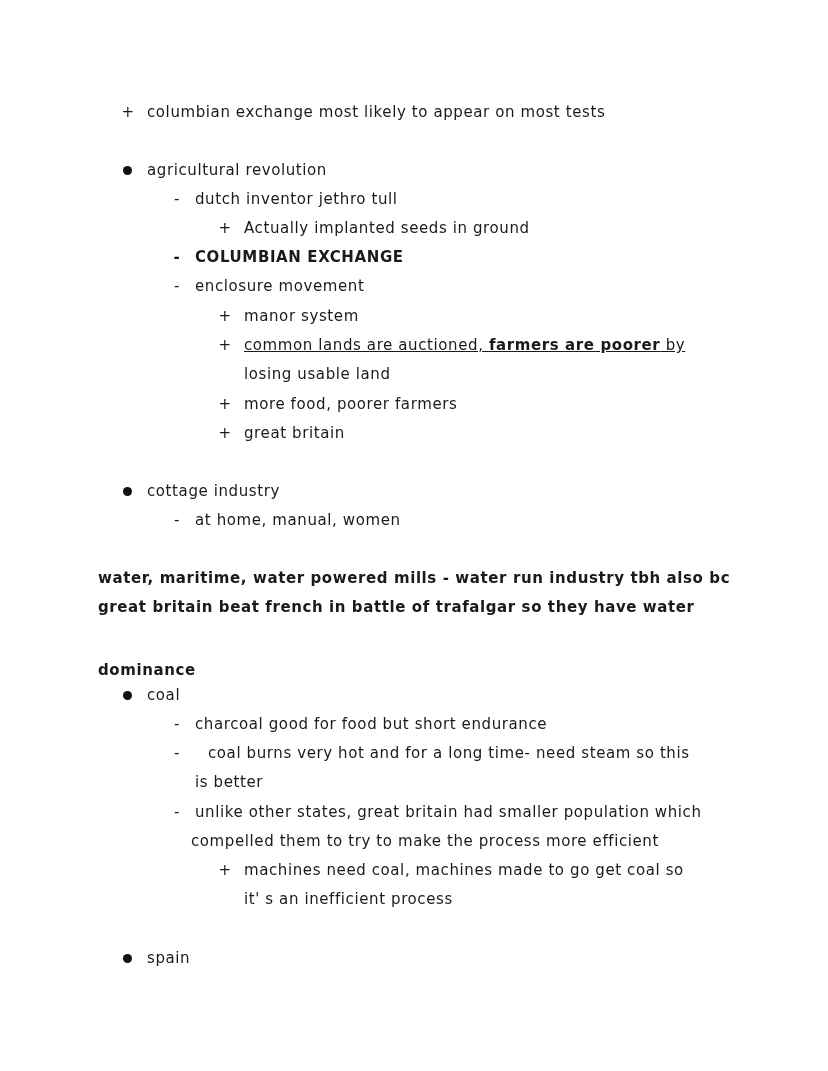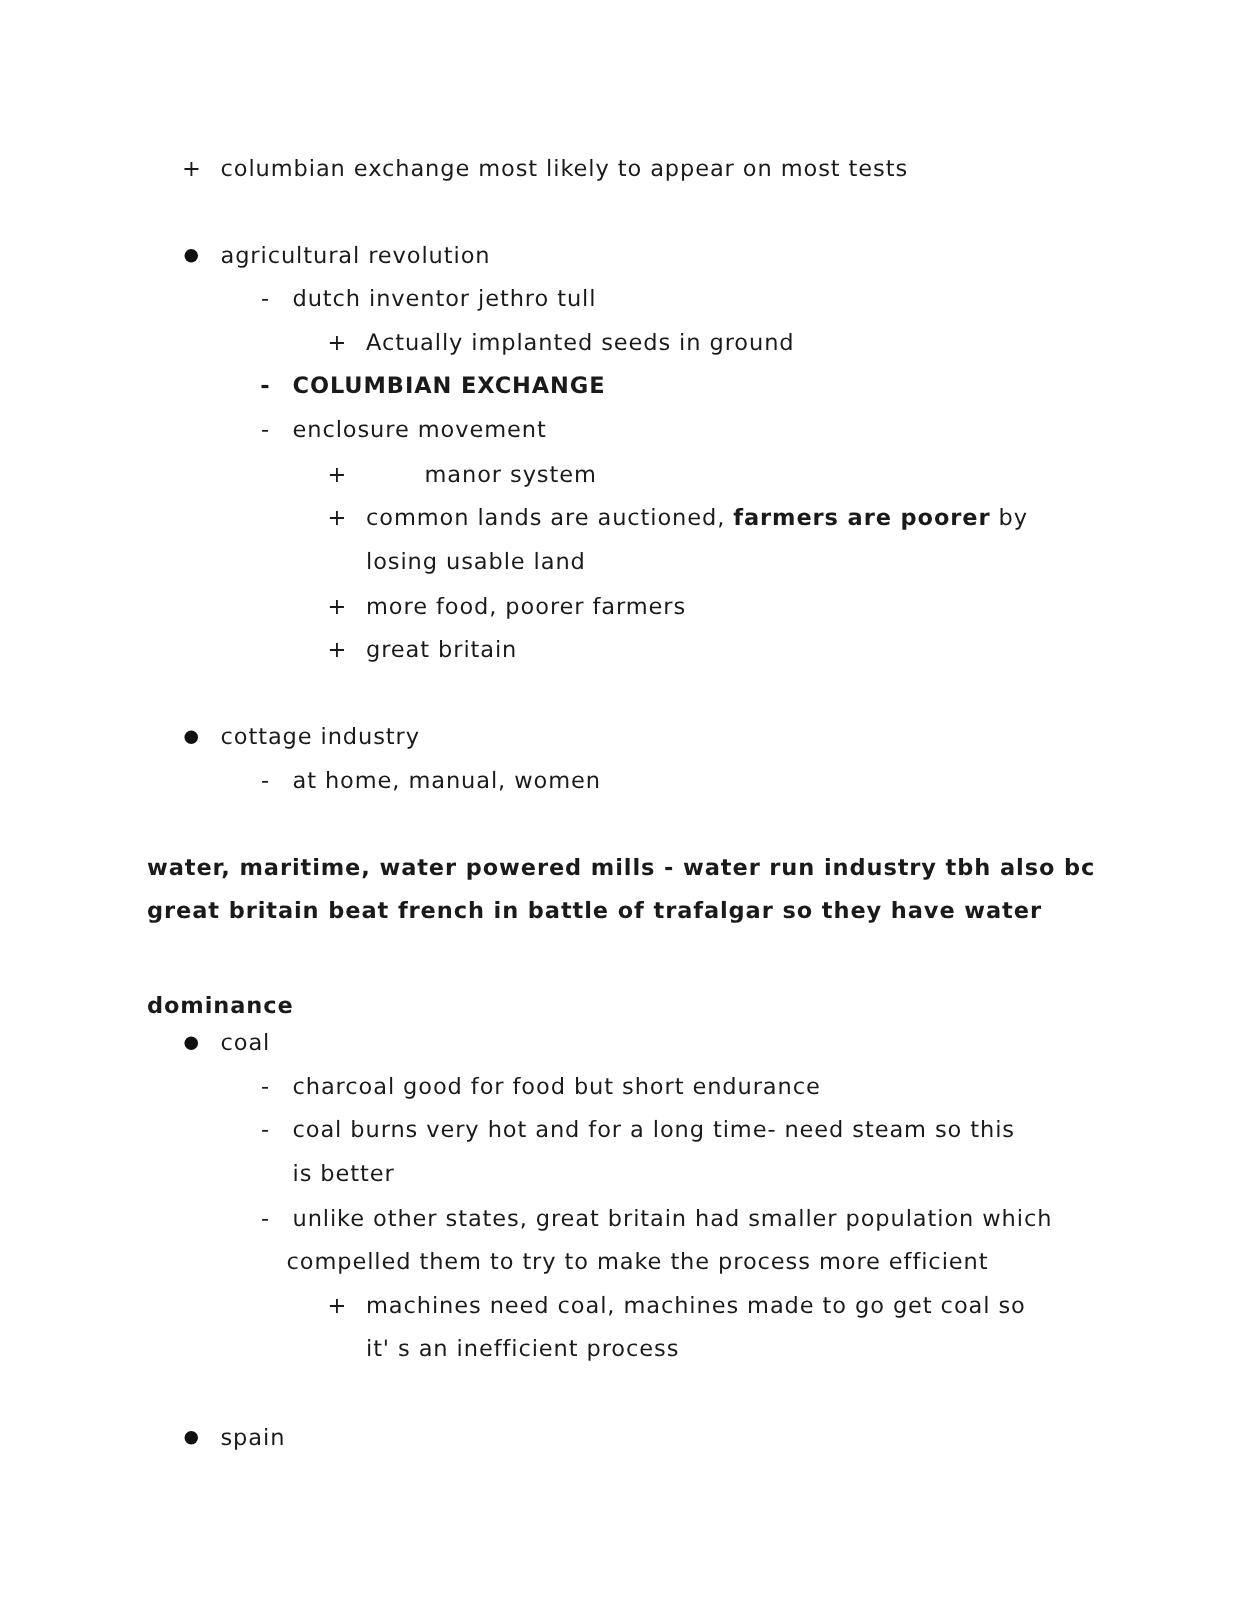--- a/index.html
+++ b/index.html
@@ -69,26 +69,26 @@
   <span class="txt" style="left:195px;">COLUMBIAN EXCHANGE</span>
 </div>
 
 <div class="line" style="top:276px;left:0;">
   <span class="marker" style="left:170px;">-</span>
   <span class="txt" style="left:195px;">enclosure movement</span>
 </div>
 
 <div class="line" style="top:306px;left:0;">
   <span class="marker" style="left:218px;">+</span>
-  <span class="txt" style="left:244px;margin-left:39px;">manor system</span>
+  <span class="txt" style="left:244px;">manor system</span>
 </div>
 
 <div class="line" style="top:335px;left:0;">
   <span class="marker" style="left:218px;">+</span>
-  <span class="txt" style="left:244px;"><span>common lands are auctioned, </span><span class="bold">farmers are poorer</span><span> by</span></span>
+  <span class="txt" style="left:244px;text-decoration:underline;"><span>common lands are auctioned, </span><span class="bold">farmers are poorer</span><span> by</span></span>
 </div>
 <div class="line" style="top:364px;left:0;">
   <span class="txt" style="left:244px;">losing usable land</span>
 </div>
 
 <div class="line" style="top:394px;left:0;">
   <span class="marker" style="left:218px;">+</span>
   <span class="txt" style="left:244px;">more food, poorer farmers</span>
 </div>
 
@@ -122,21 +122,21 @@
   <span class="txt" style="left:147px;">coal</span>
 </div>
 
 <div class="line" style="top:714px;left:0;">
   <span class="marker" style="left:170px;">-</span>
   <span class="txt" style="left:195px;">charcoal good for food but short endurance</span>
 </div>
 
 <div class="line" style="top:743px;left:0;">
   <span class="marker" style="left:170px;">-</span>
-  <span class="txt" style="left:195px;">coal burns very hot and for a long time- need steam so this</span>
+  <span class="txt" style="left:208px;">coal burns very hot and for a long time- need steam so this</span>
 </div>
 <div class="line" style="top:772px;left:0;">
   <span class="txt" style="left:195px;text-align:right;">is better</span>
 </div>
 
 <div class="line" style="top:802px;left:0;">
   <span class="marker" style="left:170px;">-</span>
   <span class="txt" style="left:195px;">unlike other states, great britain had smaller population which</span>
 </div>
 <div class="line" style="top:831px;left:0;">

